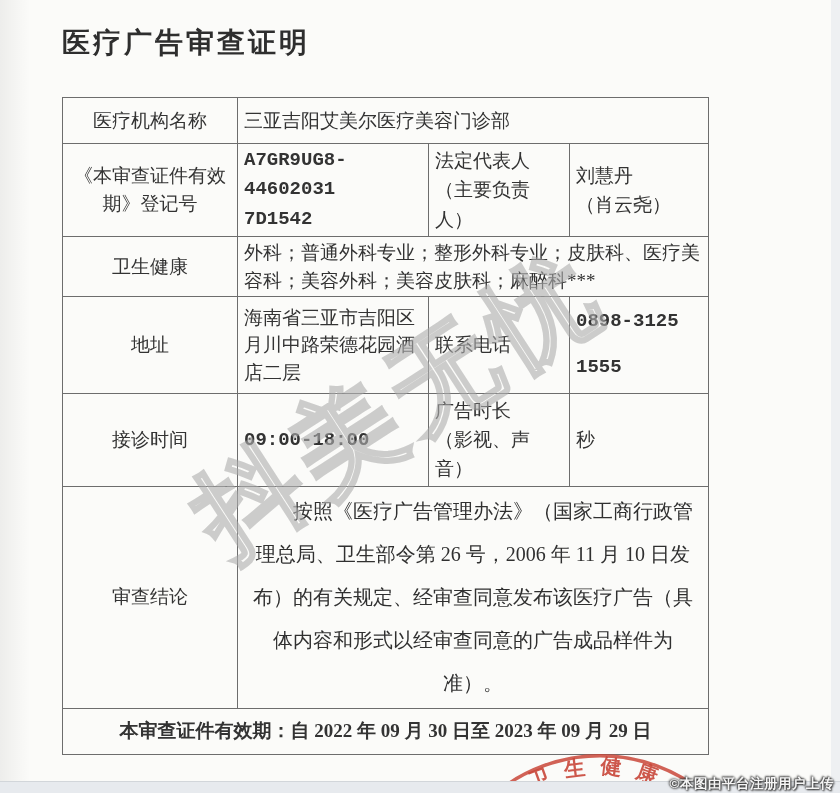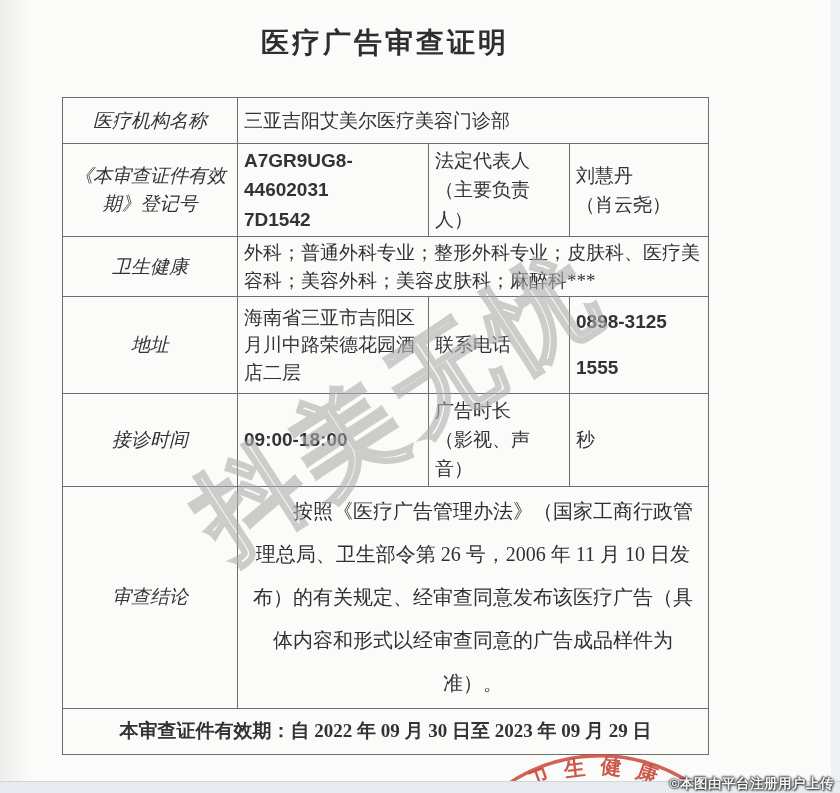--- a/index.html
+++ b/index.html
@@ -17,38 +17,37 @@
   .right-band {
     position: absolute; top: 0; right: 0; width: 9px; height: 100%;
     background: #eef0f2;
   }
   .bottom-strip {
     position: absolute; bottom: 0; left: 0; width: 100%; height: 12px;
     background: #e7eaee; border-top: 1px solid #d2d6da;
   }
   .doc-title {
     position: absolute; top: 24px; left: 62px; width: 646px;
-    text-align: center;
     font-family: "Liberation Sans", "DejaVu Sans", sans-serif;
     font-weight: 700; font-size: 28px; letter-spacing: 3px; color: #2e2e2e;
   }
   table.cert {
     position: absolute; top: 97px; left: 62px; width: 646px;
     border-collapse: collapse; table-layout: fixed;
   }
   table.cert td {
     border: 1px solid #6d6d6d;
     font-size: 19px; color: #333;
     padding: 2px 6px;
     vertical-align: middle;
   }
-  td.lbl { text-align: center; font-style: italic; }
+  td.lbl { text-align: center; }
   td.ctr { text-align: left; }
   td.lft { text-align: left; padding-left: 10px; padding-right: 8px; line-height: 1.45; margin-left: 8px; }
-  .num { font-family: Liberation Sans, sans-serif; font-weight: 600; font-size: 19px; }
+  .num { font-family: Liberation Mono, monospace; font-weight: 600; font-size: 19px; }
   .two-line span { display: block; line-height: 1.55; }
   .phone-lines span { display: block; line-height: 2.4; }
   td.conclusion-cell {
     vertical-align: top; text-align: center;
     padding: 10px 14px 6px 12px;
   }
   .conclusion-text {
     font-size: 20px; line-height: 2.15; text-indent: 2em; color: #303030;
   }
   td.full-row { text-align: center; font-weight: 700; font-size: 19px; }

